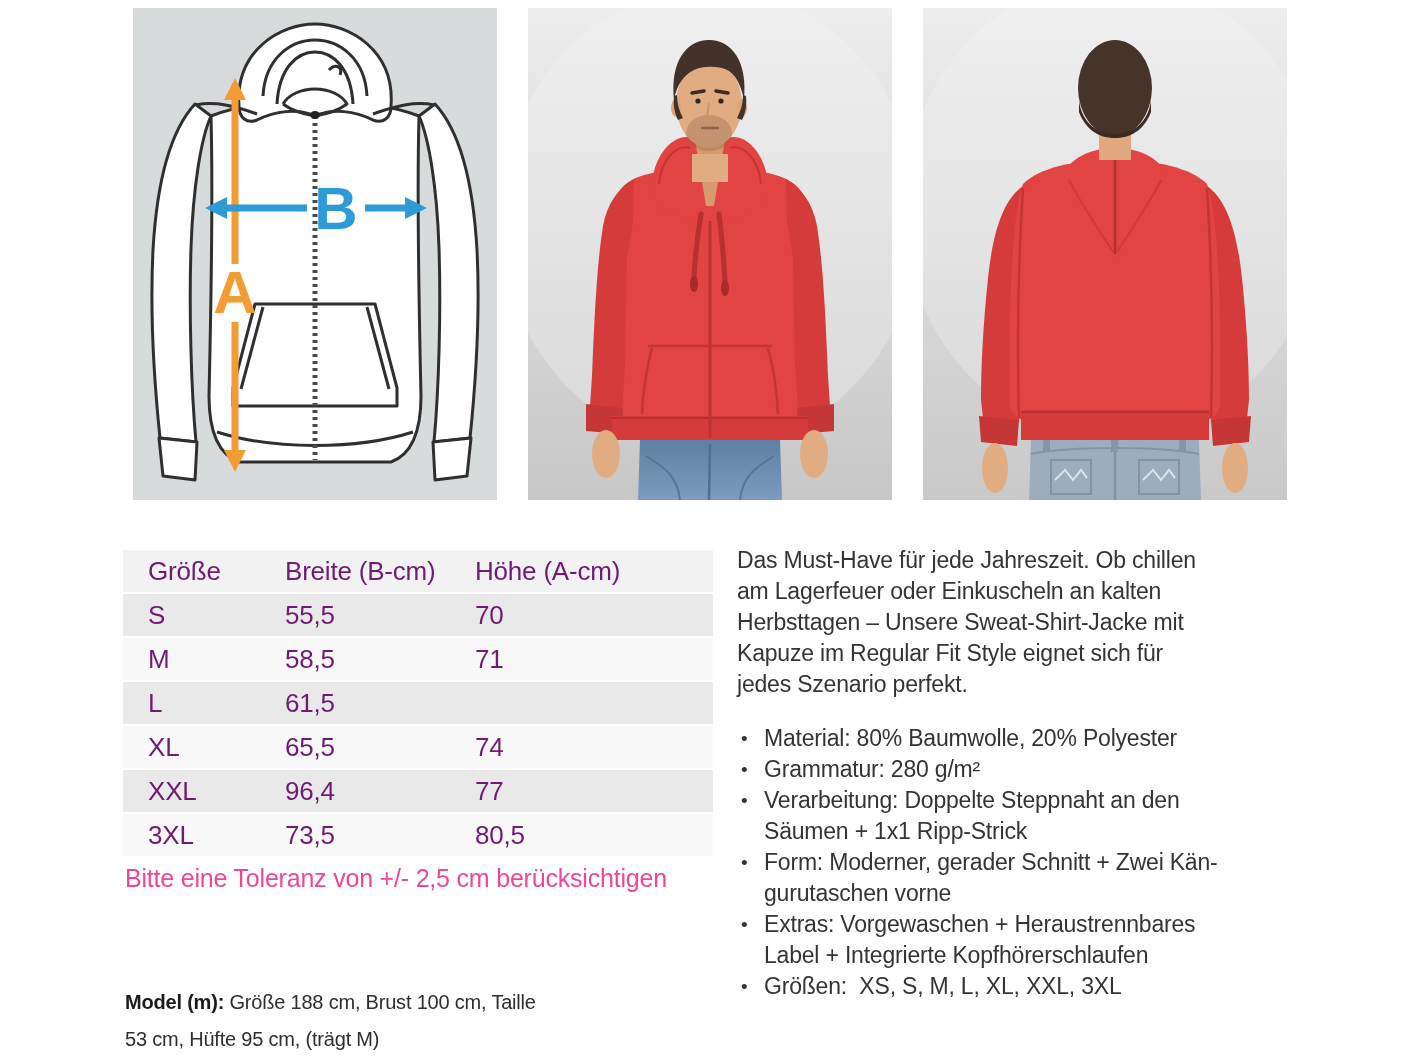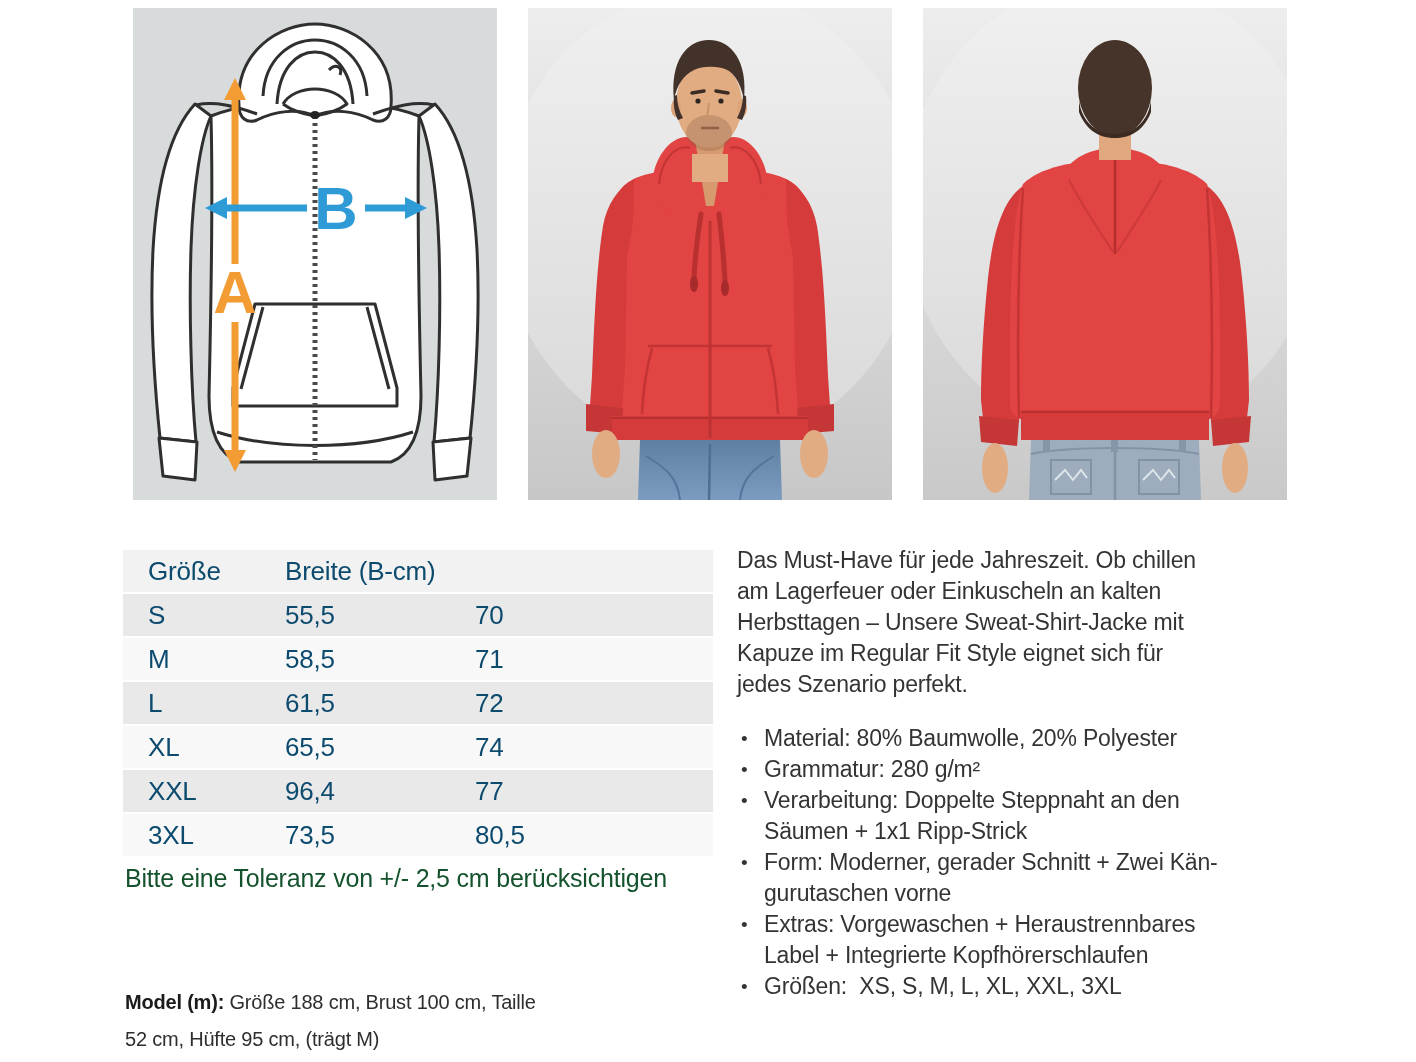--- a/index.html
+++ b/index.html
@@ -6,28 +6,28 @@
   .stage{position:relative;width:1416px;height:1062px;background:#fff;overflow:hidden;
          font-family:"Liberation Sans","DejaVu Sans",sans-serif;color:#333;}
   .panel{position:absolute;top:8px;width:364px;height:492px;}
   #panel-diagram{left:133px;}
   #panel-front{left:528px;}
   #panel-back{left:923px;}
   .panel svg{display:block;width:100%;height:100%;}
 
   
   .size-table{position:absolute;left:123px;top:550px;width:590px;font-size:26px;
-              color:#0c4a6e;letter-spacing:-0.2px;}
+              color:#701a75;letter-spacing:-0.2px;}
   .trow{display:grid;grid-template-columns:137px 190px 263px;height:42px;align-items:center;
         margin-bottom:2px;background:#f8f8f8;}
   .trow.head{background:#f2f2f2;}
   .trow.odd{background:#e9e9e9;}
   .tcell{padding-left:25px;white-space:nowrap;}
 
-  .tolerance{position:absolute;left:125px;top:864px;font-size:25px;color:#14532d;letter-spacing:-0.2px;}
+  .tolerance{position:absolute;left:125px;top:864px;font-size:25px;color:#ec4899;letter-spacing:-0.2px;}
 
   .model-info{position:absolute;left:125px;top:984px;font-size:20px;line-height:37px;
               color:#2e2e2e;letter-spacing:-0.2px;}
   .model-info b{color:#1b1b1b;}
 
   
   .desc{position:absolute;left:737px;top:545px;width:640px;font-size:23px;line-height:31px;
         color:#343434;letter-spacing:-0.2px;}
   .desc-intro{margin:0 0 23px 0;}
   ul.bullets{list-style:none;margin:0;padding:0;}
@@ -218,35 +218,35 @@
         <ellipse cx="192" cy="80" rx="37" ry="48" fill="#463329"></ellipse>
         <path d="M156,92 C158,112 172,126 192,126 C212,126 226,112 228,92 L228,104 C222,120 210,130 192,130 C174,130 162,120 156,104 Z" fill="#3b2b22"></path>
       </g>
     </svg>
   </div>
 
   <div class="size-table">
     <div class="trow head">
       <div class="tcell">Größe</div>
       <div class="tcell">Breite (B-cm)</div>
+      <div class="tcell">Höhe (A-cm)</div>
     </div>
     <div class="trow odd">
       <div class="tcell">S</div>
       <div class="tcell">55,5</div>
       <div class="tcell">70</div>
     </div>
     <div class="trow">
       <div class="tcell">M</div>
       <div class="tcell">58,5</div>
       <div class="tcell">71</div>
     </div>
     <div class="trow odd">
       <div class="tcell">L</div>
       <div class="tcell">61,5</div>
-      <div class="tcell">72</div>
     </div>
     <div class="trow">
       <div class="tcell">XL</div>
       <div class="tcell">65,5</div>
       <div class="tcell">74</div>
     </div>
     <div class="trow odd">
       <div class="tcell">XXL</div>
       <div class="tcell">96,4</div>
       <div class="tcell">77</div>
@@ -255,21 +255,21 @@
       <div class="tcell">3XL</div>
       <div class="tcell">73,5</div>
       <div class="tcell">80,5</div>
     </div>
   </div>
 
   <div class="tolerance">Bitte eine Toleranz von +/- 2,5 cm berücksichtigen</div>
 
   <div class="model-info">
     <b>Model (m):</b><span> Größe 188 cm, Brust 100 cm, Taille</span><br>
-    <span>52 cm, Hüfte 95 cm, (trägt M)</span>
+    <span>53 cm, Hüfte 95 cm, (trägt M)</span>
   </div>
 
   <div class="desc">
     <p class="desc-intro">Das Must-Have für jede Jahreszeit. Ob chillen<br>am Lagerfeuer oder Einkuscheln an kalten<br>Herbsttagen – Unsere Sweat-Shirt-Jacke mit<br>Kapuze im Regular Fit Style eignet sich für<br>jedes Szenario perfekt.</p>
     <ul class="bullets">
       <li><span class="dot">•</span><span>Material: 80% Baumwolle, 20% Polyester</span></li>
       <li><span class="dot">•</span><span>Grammatur: 280 g/m²</span></li>
       <li><span class="dot">•</span><span>Verarbeitung: Doppelte Steppnaht an den<br>Säumen + 1x1 Ripp-Strick</span></li>
       <li><span class="dot">•</span><span>Form: Moderner, gerader Schnitt + Zwei Kän-<br>gurutaschen vorne</span></li>
       <li><span class="dot">•</span><span>Extras: Vorgewaschen + Heraustrennbares<br>Label + Integrierte Kopfhörerschlaufen</span></li>

